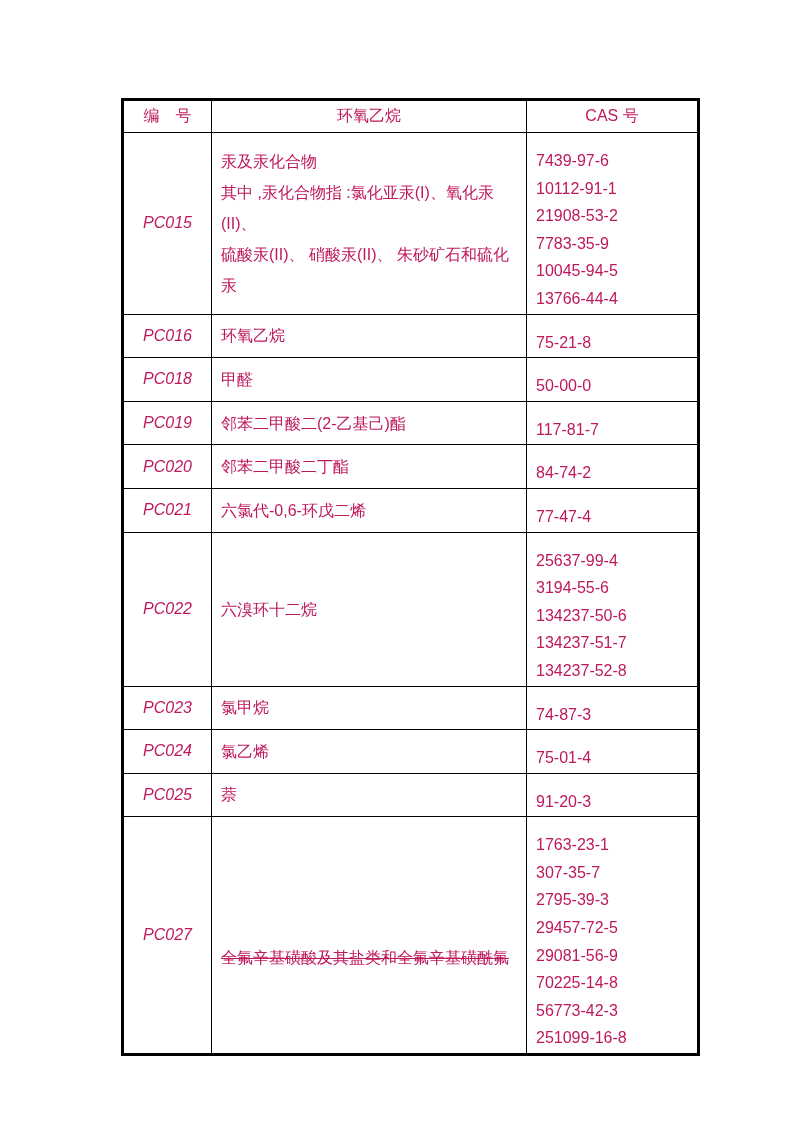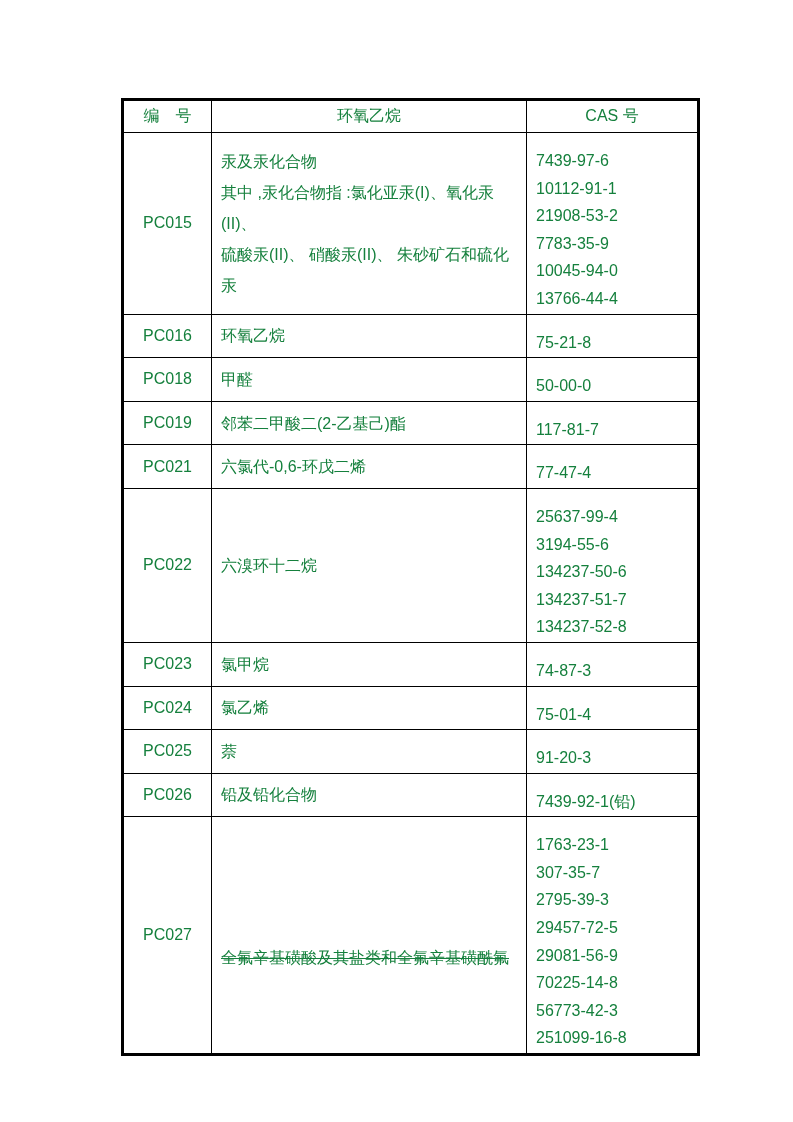--- a/index.html
+++ b/index.html
@@ -22,39 +22,40 @@
   }
   table.chem-table {
     position: absolute;
     left: 121px;
     top: 98px;
     width: 576px;
     border-collapse: collapse;
     border: 3px solid #000000;
     table-layout: fixed;
     font-size: 16px;
-    color: #15803d;
+    color: #be185d;
   }
   table.chem-table th,
   table.chem-table td {
     border: 1px solid #000000;
     vertical-align: middle;
     font-weight: normal;
   }
   col.c-code { width: 89px; }
   col.c-name { width: 315px; }
   col.c-cas  { width: 172px; }
   th.hdr {
     height: 33px;
     font-weight: bold;
     text-align: center;
     white-space: pre;
   }
   td.code-cell {
     text-align: center;
+    font-style: italic;
   }
   td.name-cell {
     padding-left: 9px;
     padding-right: 4px;
   }
   td.cas-cell {
     padding-left: 9px;
     padding-top: 14px;
     padding-bottom: 1px;
   }
@@ -87,21 +88,21 @@
           <td class="name-cell">
             <div class="name-line">汞及汞化合物</div>
             <div class="name-line">其中 ,汞化合物指 :氯化亚汞(I)、氧化汞(II)、</div>
             <div class="name-line">硫酸汞(II)、 硝酸汞(II)、 朱砂矿石和硫化汞</div>
           </td>
           <td class="cas-cell">
             <div class="cas-line">7439-97-6</div>
             <div class="cas-line">10112-91-1</div>
             <div class="cas-line">21908-53-2</div>
             <div class="cas-line">7783-35-9</div>
-            <div class="cas-line">10045-94-0</div>
+            <div class="cas-line">10045-94-5</div>
             <div class="cas-line">13766-44-4</div>
           </td>
         </tr>
         <tr class="single">
           <td class="code-cell">PC016</td>
           <td class="name-cell">
             <div class="name-line">环氧乙烷</div>
           </td>
           <td class="cas-cell">
             <div class="cas-line">75-21-8</div>
@@ -116,20 +117,29 @@
             <div class="cas-line">50-00-0</div>
           </td>
         </tr>
         <tr class="single">
           <td class="code-cell">PC019</td>
           <td class="name-cell">
             <div class="name-line">邻苯二甲酸二(2-乙基己)酯</div>
           </td>
           <td class="cas-cell">
             <div class="cas-line">117-81-7</div>
+          </td>
+        </tr>
+        <tr class="single">
+          <td class="code-cell">PC020</td>
+          <td class="name-cell">
+            <div class="name-line">邻苯二甲酸二丁酯</div>
+          </td>
+          <td class="cas-cell">
+            <div class="cas-line">84-74-2</div>
           </td>
         </tr>
         <tr class="single">
           <td class="code-cell">PC021</td>
           <td class="name-cell">
             <div class="name-line">六氯代-0,6-环戊二烯</div>
           </td>
           <td class="cas-cell">
             <div class="cas-line">77-47-4</div>
           </td>
@@ -165,29 +175,20 @@
             <div class="cas-line">75-01-4</div>
           </td>
         </tr>
         <tr class="single">
           <td class="code-cell">PC025</td>
           <td class="name-cell">
             <div class="name-line">萘</div>
           </td>
           <td class="cas-cell">
             <div class="cas-line">91-20-3</div>
-          </td>
-        </tr>
-        <tr class="single">
-          <td class="code-cell">PC026</td>
-          <td class="name-cell">
-            <div class="name-line">铅及铅化合物</div>
-          </td>
-          <td class="cas-cell">
-            <div class="cas-line">7439-92-1(铅)</div>
           </td>
         </tr>
         <tr class="strike">
           <td class="code-cell">PC027</td>
           <td class="name-cell">
             <div class="name-line">全氟辛基磺酸及其盐类和全氟辛基磺酰氟</div>
           </td>
           <td class="cas-cell">
             <div class="cas-line">1763-23-1</div>
             <div class="cas-line">307-35-7</div>

